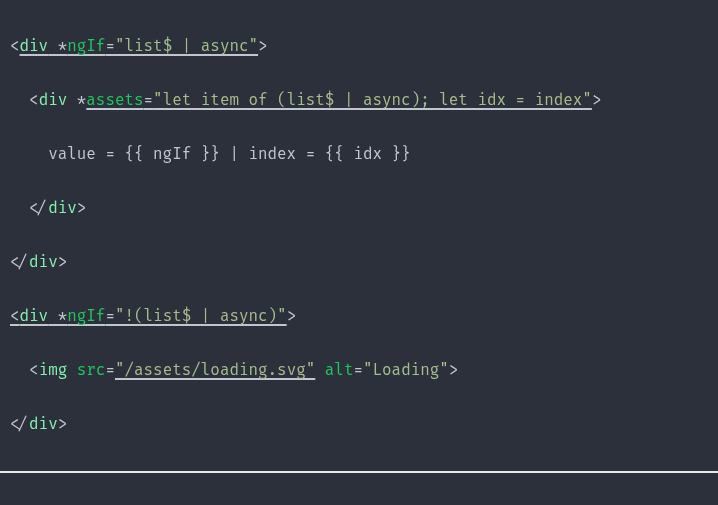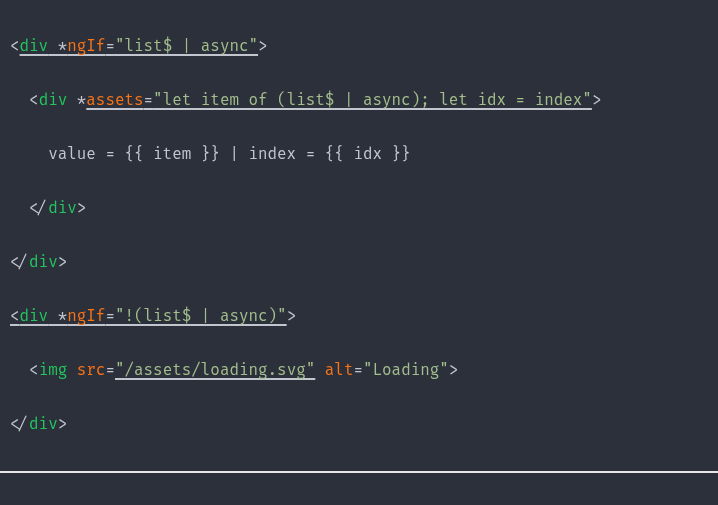--- a/index.html
+++ b/index.html
@@ -16,34 +16,34 @@
   .pane {
     padding: 6px 10px 6px 10px;
     white-space: pre;
   }
   .divider {
     height: 2px;
     background: #e8e8e8;
     width: 100%;
   }
   .punct { color: #c0c5ce; }
-  .tag   { color: #22c55e; }
-  .attr  { color: #f97316; }
+  .tag   { color: #86efac; }
+  .attr  { color: #22c55e; }
   .str   { color: #a3be8c; }
   .u { text-decoration: underline; text-decoration-color: #c0c5ce; text-underline-offset: 3px; text-decoration-thickness: 1.5px; }
   
   .run-u > * { text-decoration: underline; text-decoration-color: #c0c5ce; text-underline-offset: 3px; text-decoration-thickness: 1.5px; }
 </style>
 </head>
 <body>
 
 <div class="pane">
 <div><span class="punct">&lt;</span><span class="run-u"><span class="tag">div</span><span class="punct"> *</span><span class="attr">ngIf</span><span class="punct">=</span><span class="str">"list$ | async"</span></span><span class="punct">&gt;</span></div>
 <div><span class="punct">  </span><span class="punct">&lt;</span><span class="tag">div</span><span class="punct"> *</span><span class="run-u"><span class="attr">assets</span><span class="punct">=</span><span class="str">"let item of (list$ | async); let idx = index"</span></span><span class="punct">&gt;</span></div>
-<div><span class="punct">    </span><span class="punct">value = {{ item }} | index = {{ idx }}</span></div>
+<div><span class="punct">    </span><span class="punct">value = {{ ngIf }} | index = {{ idx }}</span></div>
 <div><span class="punct">  </span><span class="punct">&lt;/</span><span class="tag">div</span><span class="punct">&gt;</span></div>
 <div><span class="punct">&lt;/</span><span class="tag">div</span><span class="punct">&gt;</span></div>
 <div><span class="run-u"><span class="punct">&lt;</span><span class="tag">div</span><span class="punct"> *</span><span class="attr">ngIf</span><span class="punct">=</span><span class="str">"!(list$ | async)"</span></span><span class="punct">&gt;</span></div>
 <div><span class="punct">  </span><span class="punct">&lt;</span><span class="tag">img</span><span class="punct"> </span><span class="attr">src</span><span class="punct">=</span><span class="str u">"/assets/loading.svg"</span><span class="punct"> </span><span class="attr">alt</span><span class="punct">=</span><span class="str">"Loading"</span><span class="punct">&gt;</span></div>
 <div><span class="punct">&lt;/</span><span class="tag">div</span><span class="punct">&gt;</span></div>
 </div>
 
 <div class="divider"></div>
 
 <div class="pane">

